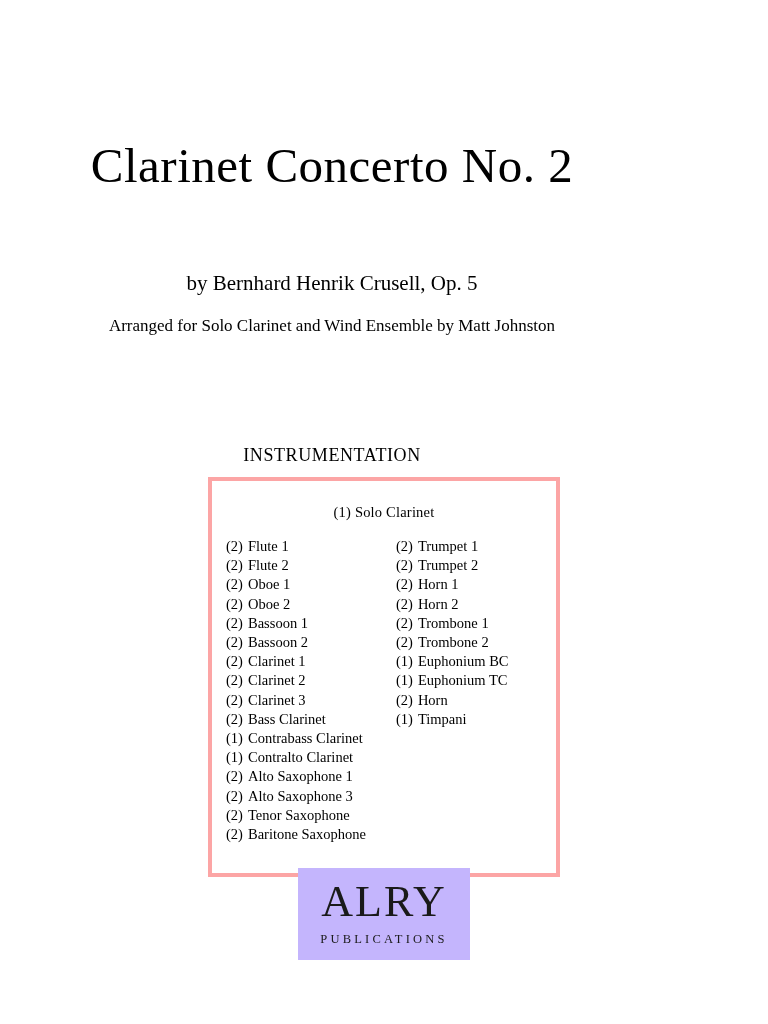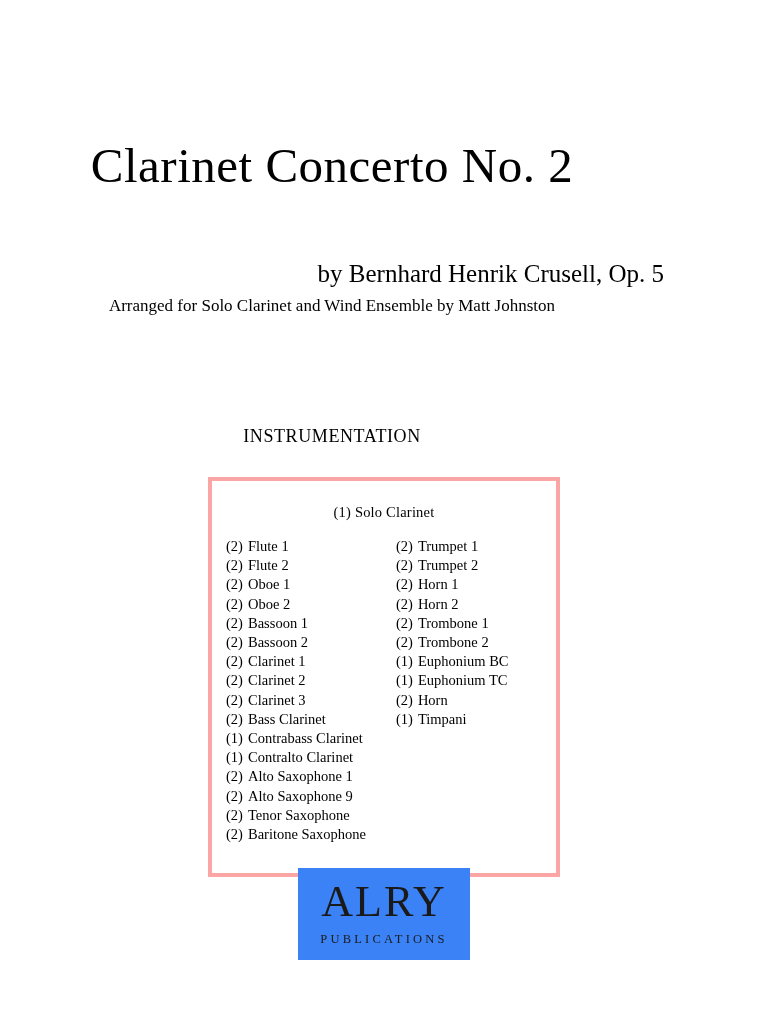--- a/index.html
+++ b/index.html
@@ -25,24 +25,24 @@
     text-align: center;
     font-family: "Liberation Serif", serif;
     font-size: 49px;
     font-weight: normal;
     letter-spacing: 0.5px;
     margin: 0;
     padding-top: 140px;
     line-height: 1.05;
   }
   .composer {
-    text-align: right;
-    font-size: 25px;
+    text-align: center;
+    font-size: 21px;
     font-family: "Liberation Serif", serif;
-    margin: 0;
+    margin: 12px;
     padding-top: 68px;
     line-height: 1.2;
   }
   .arranger {
     text-align: center;
     font-size: 17px;
     font-family: "Liberation Serif", serif;
     margin: 0;
     padding-top: 7px;
     line-height: 1.2;
@@ -99,21 +99,21 @@
   .logo-wrap {
     position: absolute;
     left: 0;
     top: 868px;
     width: 768px;
     text-align: center;
   }
   .logo-block {
     display: inline-block;
     position: relative;
-    background: #3b82f6;
+    background: #c4b5fd;
     padding: 12px 22px 14px 22px;
   }
   .logo-main {
     font-family: "Liberation Serif", serif;
     font-size: 44px;
     letter-spacing: 2px;
     line-height: 1;
     color: #1a1a1a;
   }
   .logo-sub {
@@ -148,21 +148,21 @@
         <div class="instr-item"><span class="qty">(2)</span><span>Oboe 2</span></div>
         <div class="instr-item"><span class="qty">(2)</span><span>Bassoon 1</span></div>
         <div class="instr-item"><span class="qty">(2)</span><span>Bassoon 2</span></div>
         <div class="instr-item"><span class="qty">(2)</span><span>Clarinet 1</span></div>
         <div class="instr-item"><span class="qty">(2)</span><span>Clarinet 2</span></div>
         <div class="instr-item"><span class="qty">(2)</span><span>Clarinet 3</span></div>
         <div class="instr-item"><span class="qty">(2)</span><span>Bass Clarinet</span></div>
         <div class="instr-item"><span class="qty">(1)</span><span>Contrabass Clarinet</span></div>
         <div class="instr-item"><span class="qty">(1)</span><span>Contralto Clarinet</span></div>
         <div class="instr-item"><span class="qty">(2)</span><span>Alto Saxophone 1</span></div>
-        <div class="instr-item"><span class="qty">(2)</span><span>Alto Saxophone 9</span></div>
+        <div class="instr-item"><span class="qty">(2)</span><span>Alto Saxophone 3</span></div>
         <div class="instr-item"><span class="qty">(2)</span><span>Tenor Saxophone</span></div>
         <div class="instr-item"><span class="qty">(2)</span><span>Baritone Saxophone</span></div>
       </div>
       <div class="col col-right">
         <div class="instr-item"><span class="qty">(2)</span><span>Trumpet 1</span></div>
         <div class="instr-item"><span class="qty">(2)</span><span>Trumpet 2</span></div>
         <div class="instr-item"><span class="qty">(2)</span><span>Horn 1</span></div>
         <div class="instr-item"><span class="qty">(2)</span><span>Horn 2</span></div>
         <div class="instr-item"><span class="qty">(2)</span><span>Trombone 1</span></div>
         <div class="instr-item"><span class="qty">(2)</span><span>Trombone 2</span></div>

